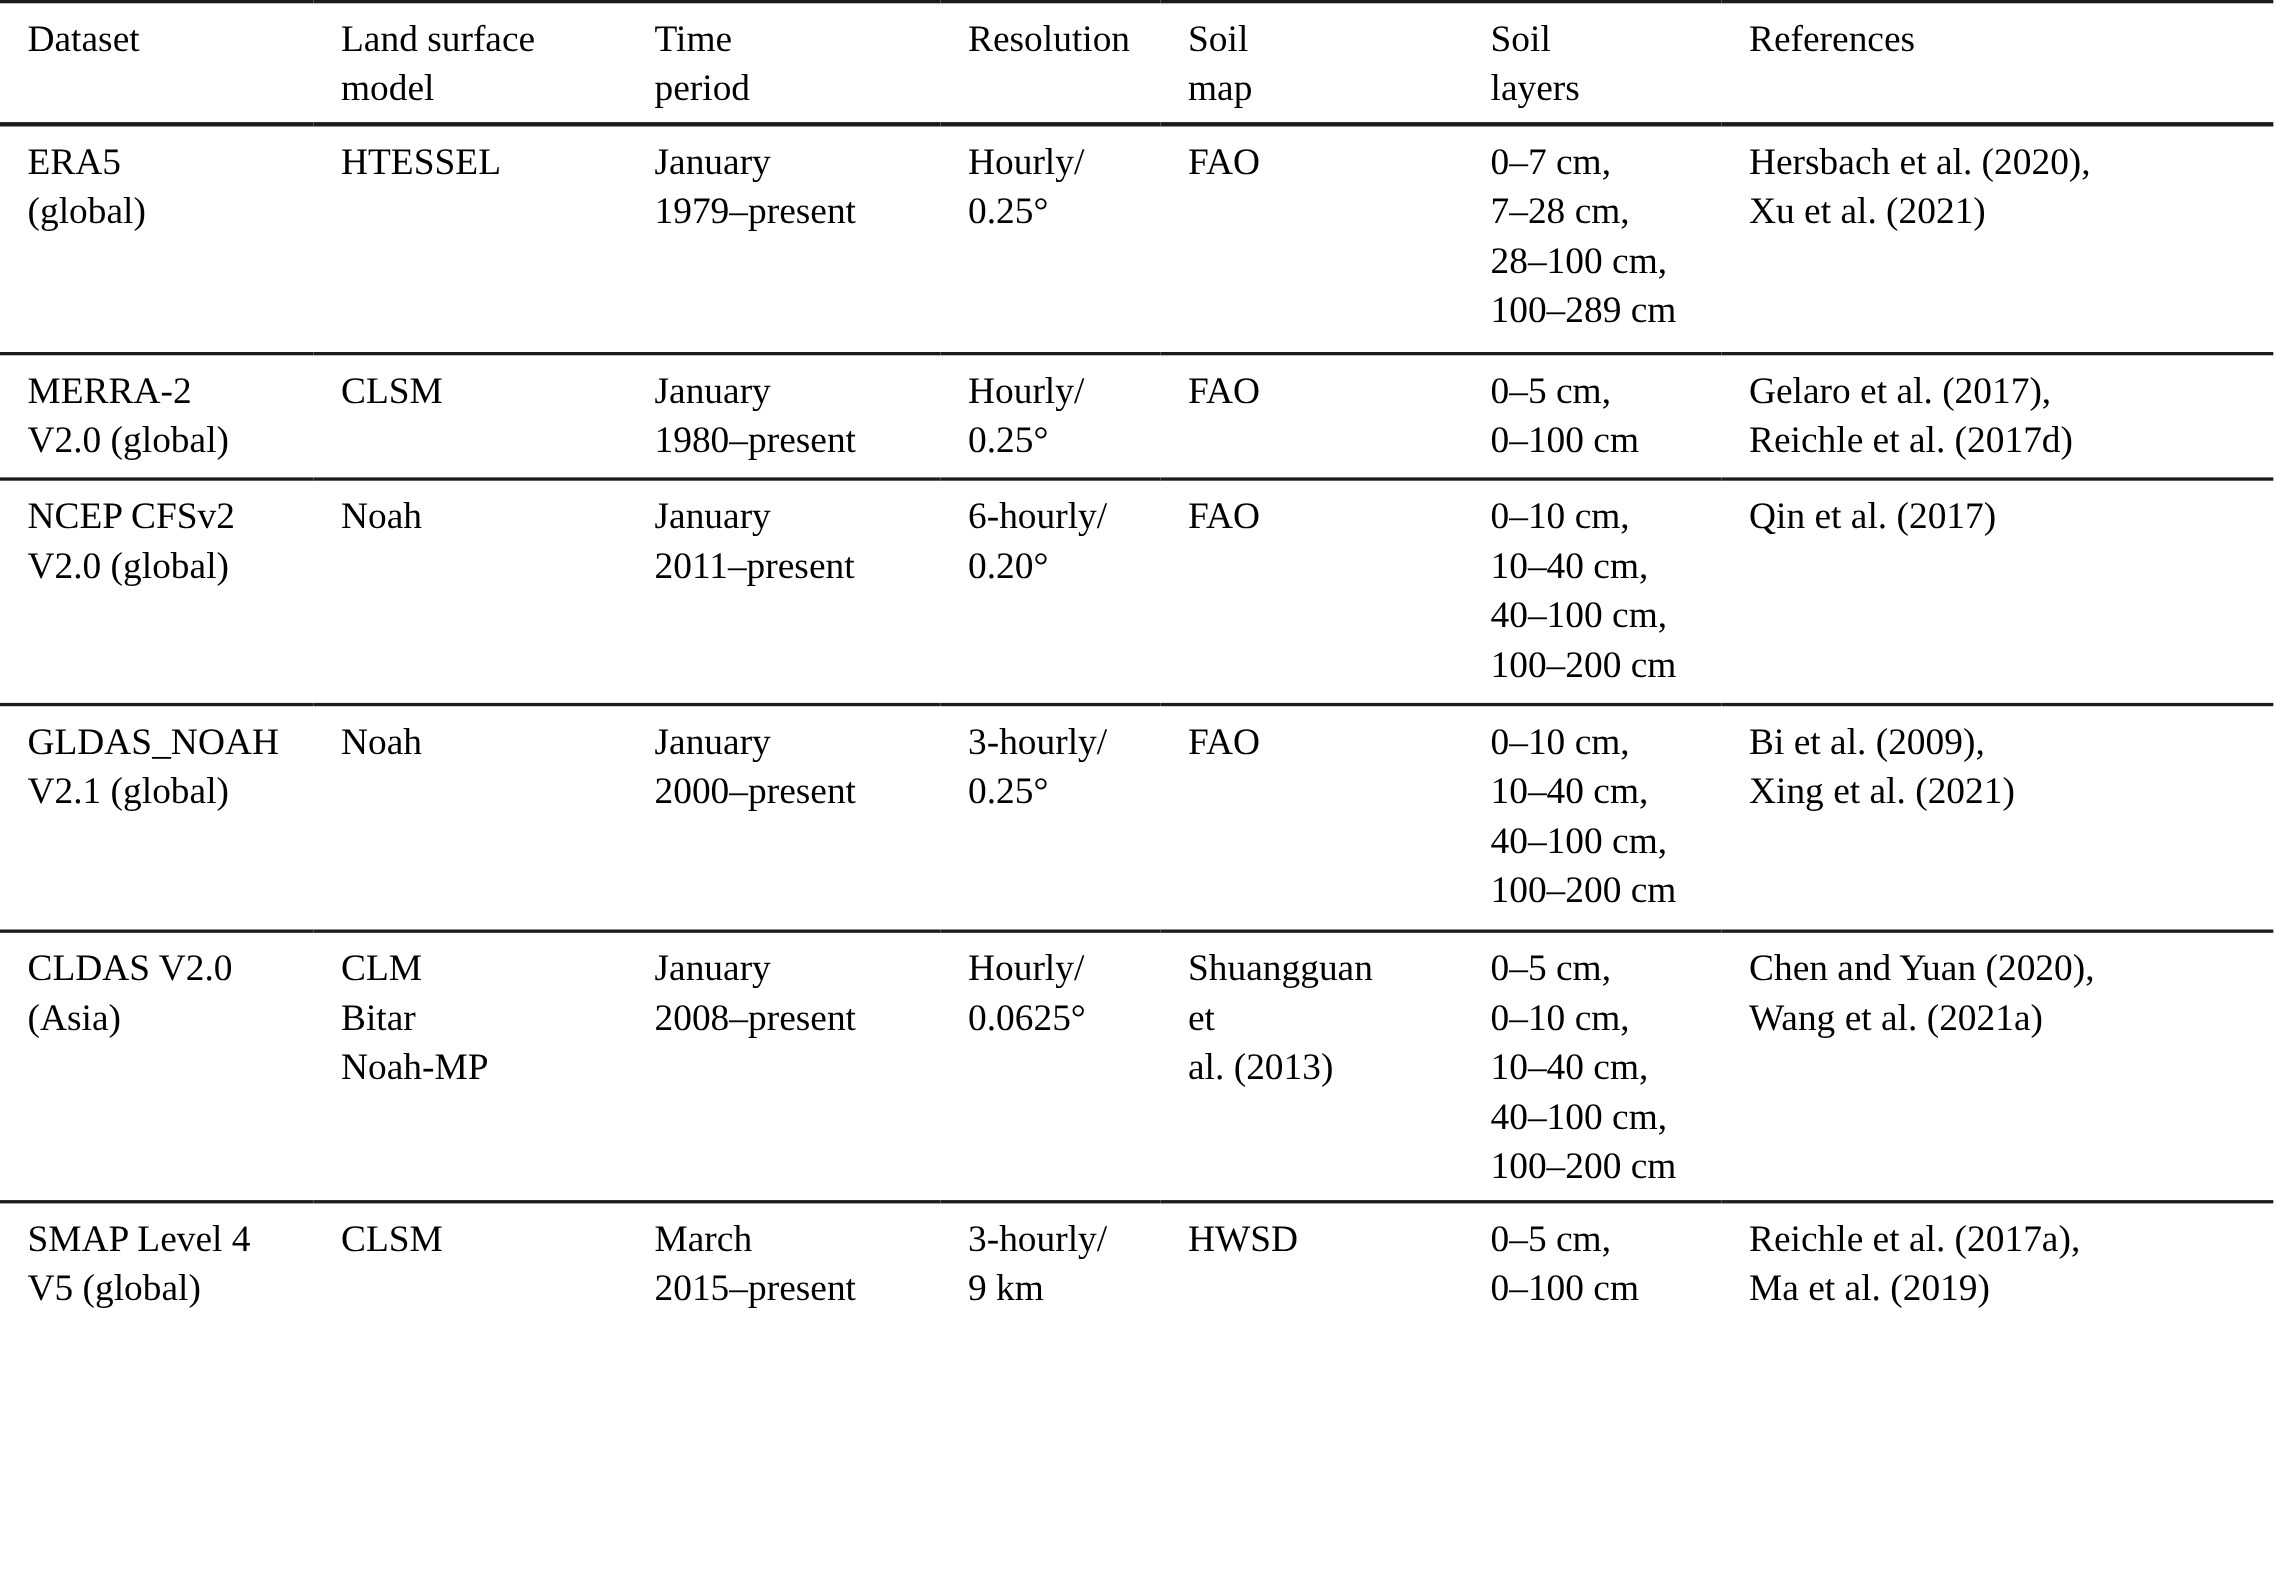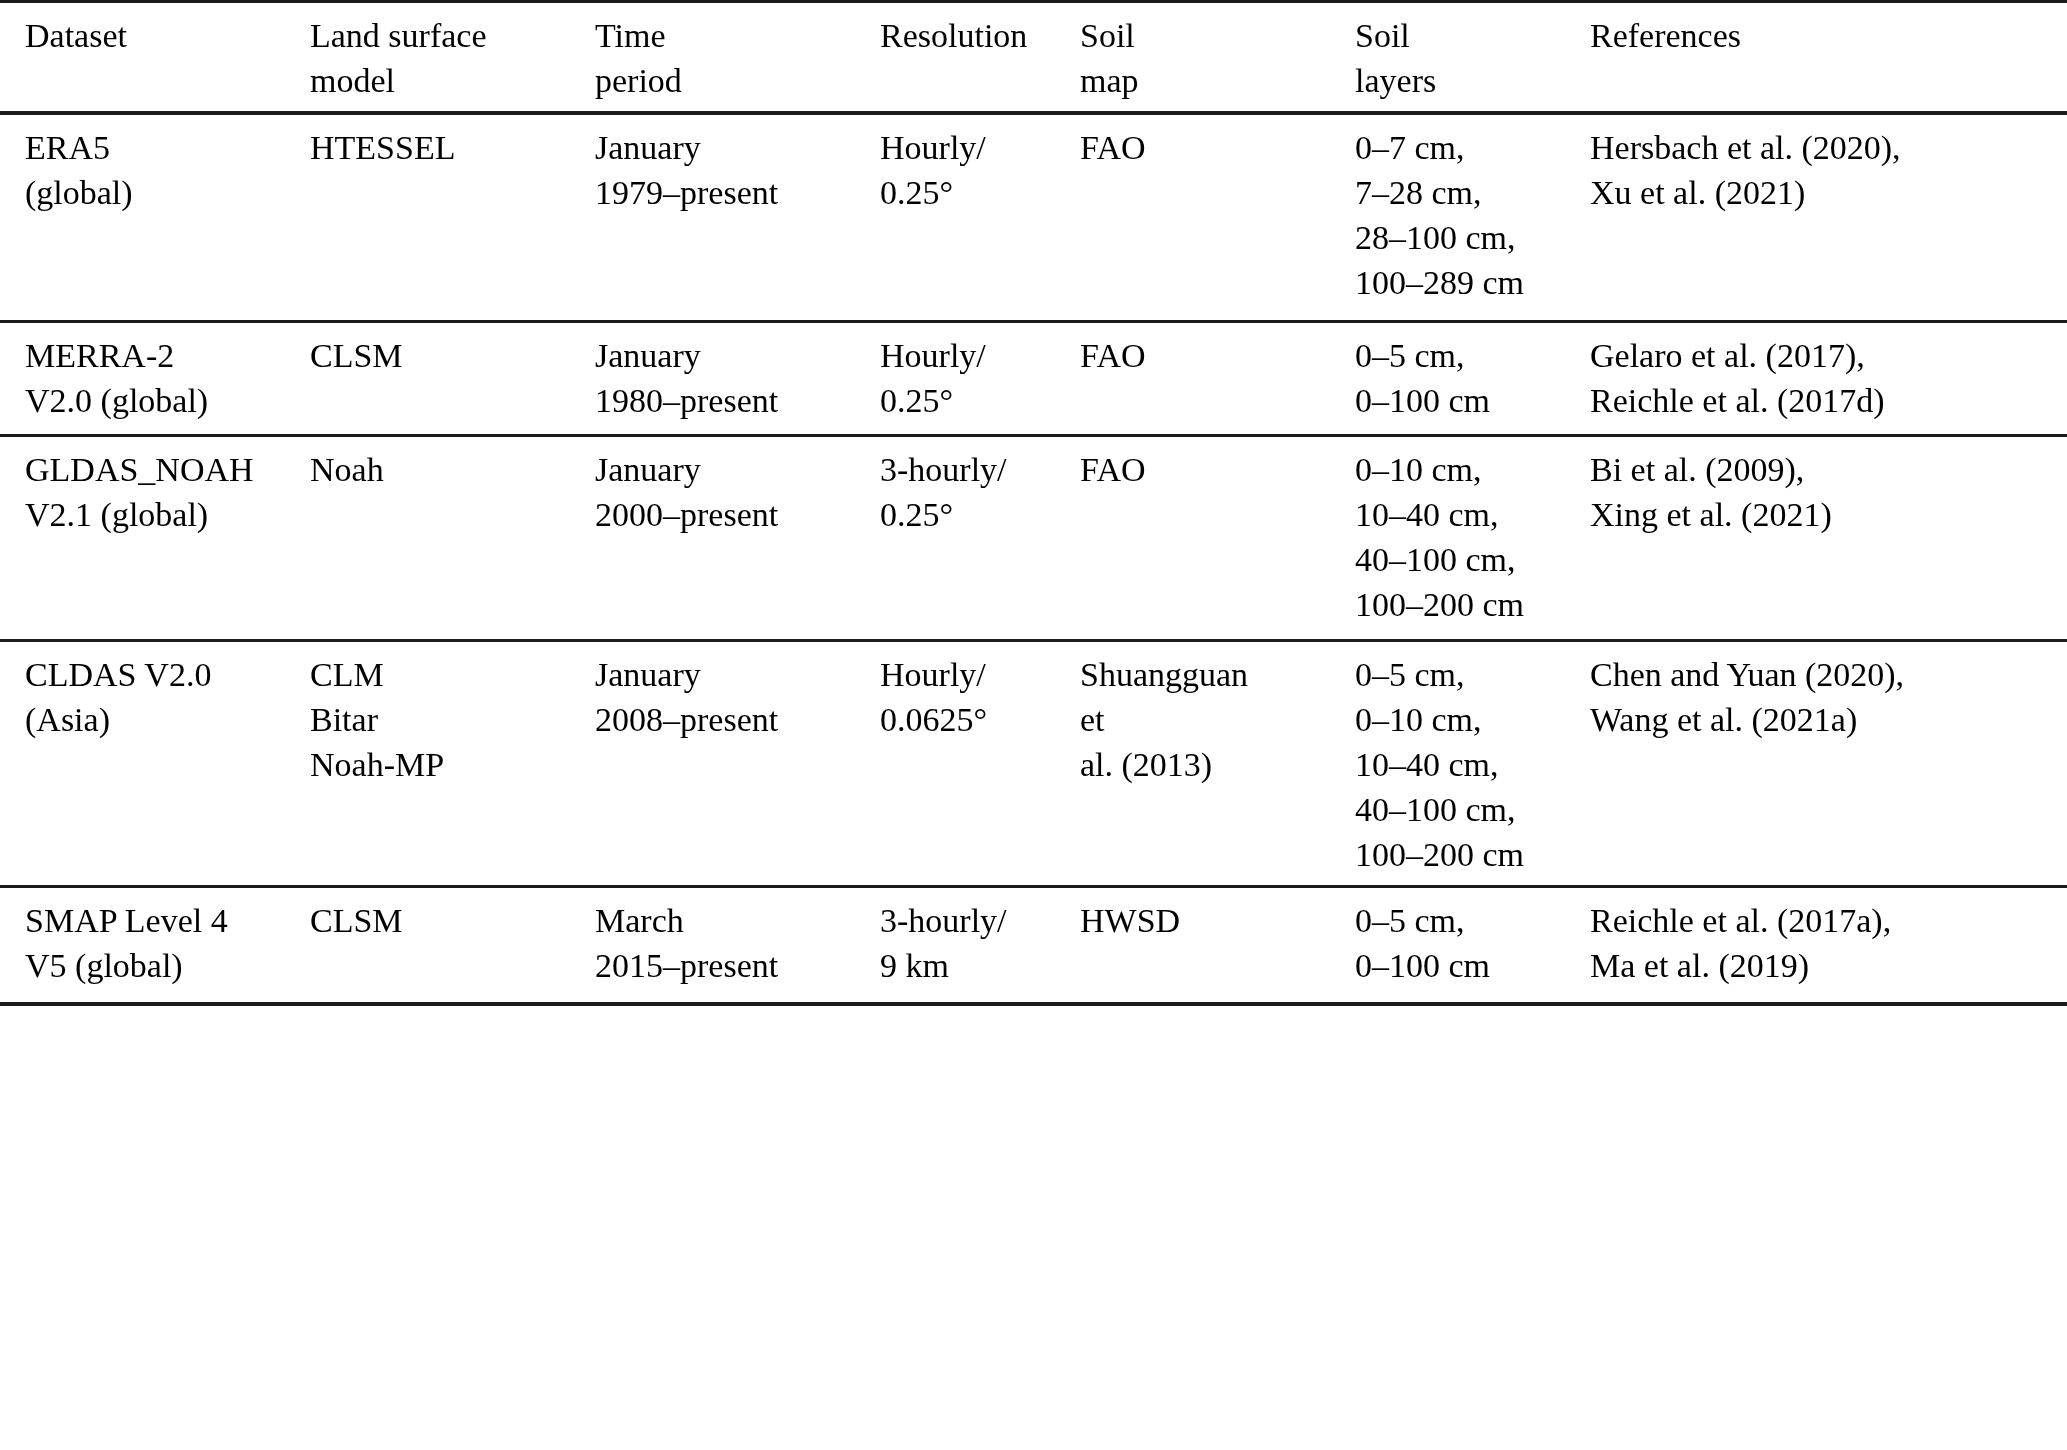--- a/index.html
+++ b/index.html
@@ -101,20 +101,35 @@
 1980–present</td>
         <td>Hourly/
 0.25°</td>
         <td>FAO</td>
         <td>0–5 cm,
 0–100 cm</td>
         <td>Gelaro et al. (2017),
 Reichle et al. (2017d)</td>
       </tr>
       <tr>
+        <td>NCEP CFSv2
+V2.0 (global)</td>
+        <td>Noah</td>
+        <td>January
+2011–present</td>
+        <td>6-hourly/
+0.20°</td>
+        <td>FAO</td>
+        <td>0–10 cm,
+10–40 cm,
+40–100 cm,
+100–200 cm</td>
+        <td>Qin et al. (2017)</td>
+      </tr>
+      <tr>
         <td>GLDAS_NOAH
 V2.1 (global)</td>
         <td>Noah</td>
         <td>January
 2000–present</td>
         <td>3-hourly/
 0.25°</td>
         <td>FAO</td>
         <td>0–10 cm,
 10–40 cm,

